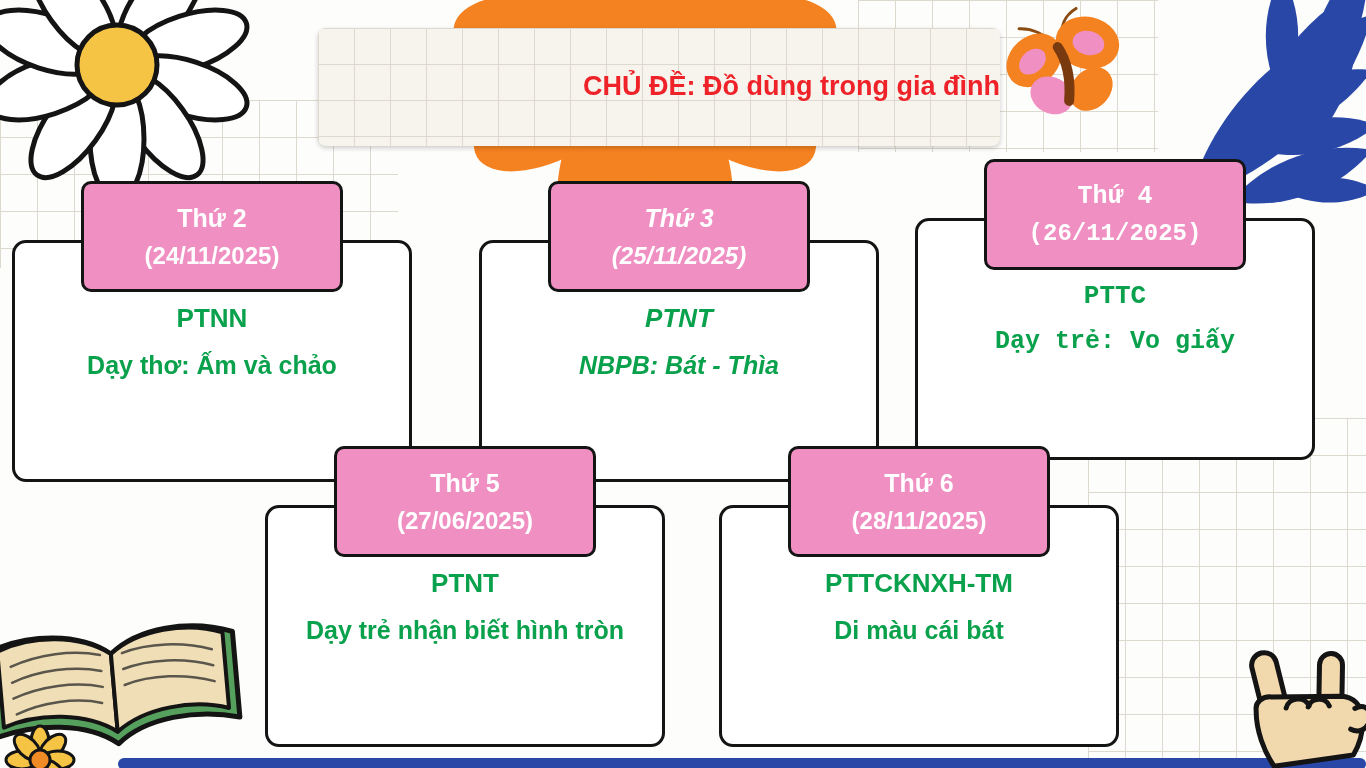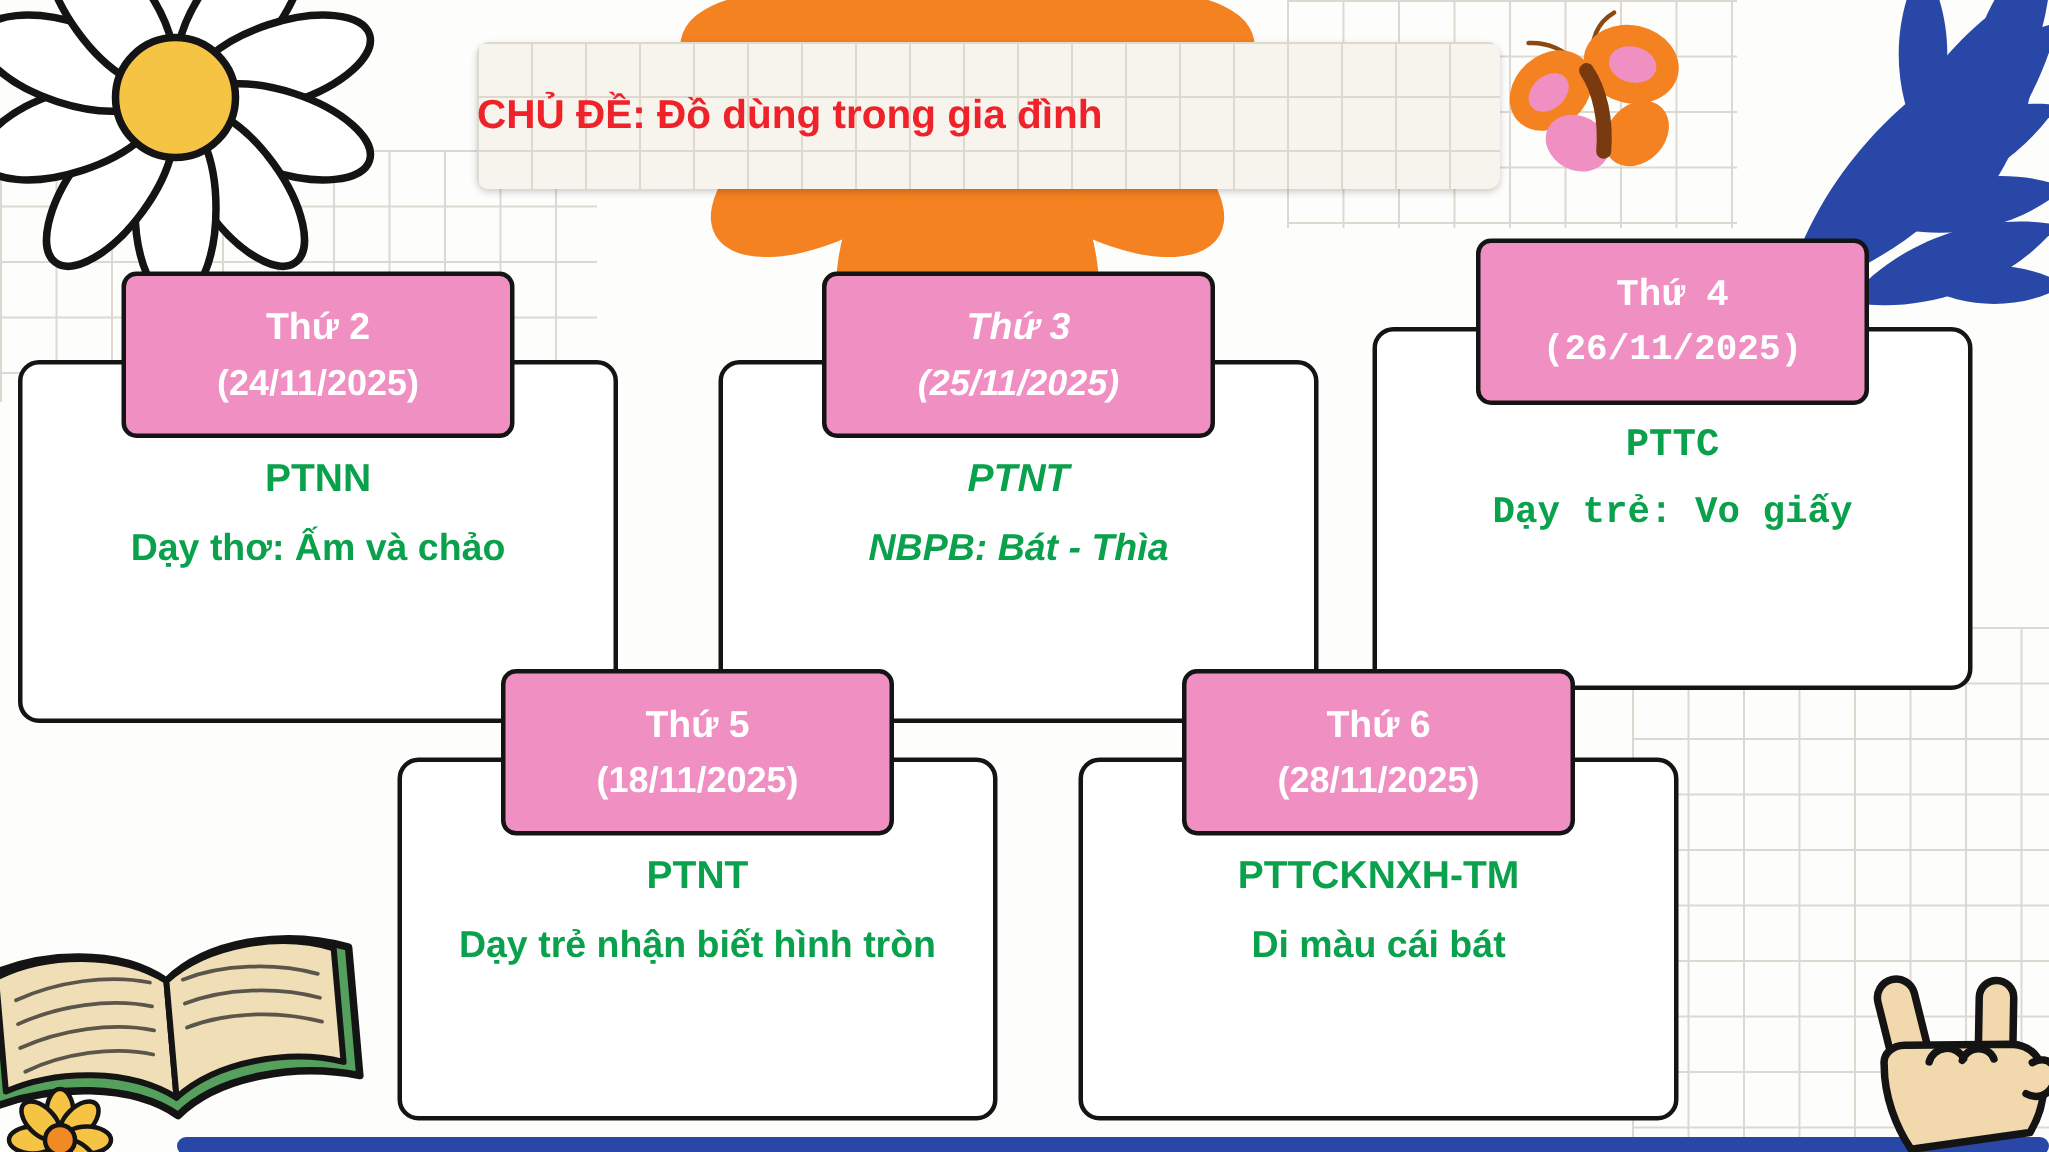--- a/index.html
+++ b/index.html
@@ -25,29 +25,29 @@
   .grid-patch{
     position:absolute;z-index:1;
     background-image:
       linear-gradient(var(--grid-line) 1.5px, transparent 1.5px),
       linear-gradient(90deg, var(--grid-line) 1.5px, transparent 1.5px);
     background-size:37px 37px;
   }
   .deco{position:absolute;z-index:2;}
   .deco-top{z-index:4;}
   .banner{
-    position:absolute;left:318px;top:28px;width:682px;height:98px;z-index:3;
+    position:absolute;left:318px;top:28px;width:682px;height:118px;z-index:3;
     background-color:var(--paper);
     background-image:
       linear-gradient(var(--grid-line) 1.5px, transparent 1.5px),
       linear-gradient(90deg, var(--grid-line) 1.5px, transparent 1.5px);
     background-size:36px 36px;
     border-radius:8px;
     box-shadow:0 2px 5px rgba(0,0,0,.2);
-    display:flex;flex-direction:column;justify-content:center;align-items:flex-start;gap:7px;
+    display:flex;flex-direction:column;justify-content:center;align-items:flex-end;gap:7px;
     text-align:center;
   }
   .banner .line{color:var(--title-red);font-size:27px;line-height:1.1;}
   .card{
     position:absolute;width:400px;height:242px;background:#ffffff;
     border:3.5px solid var(--ink);border-radius:14px;z-index:5;
   }
   .card .tab{
     position:absolute;top:-62px;left:50%;transform:translateX(-50%);
     width:262px;height:111px;background:var(--tab-pink);
@@ -176,21 +176,21 @@
     </div>
     <div class="body">
       <div class="subject">PTTC</div>
       <div class="activity">Dạy trẻ: Vo giấy</div>
     </div>
   </div>
 
   <div class="card card-4">
     <div class="tab">
       <div class="day">Thứ 5</div>
-      <div class="date">(18/11/2025)</div>
+      <div class="date">(27/06/2025)</div>
     </div>
     <div class="body">
       <div class="subject">PTNT</div>
       <div class="activity">Dạy trẻ nhận biết hình tròn</div>
     </div>
   </div>
 
   <div class="card card-5">
     <div class="tab">
       <div class="day">Thứ 6</div>

